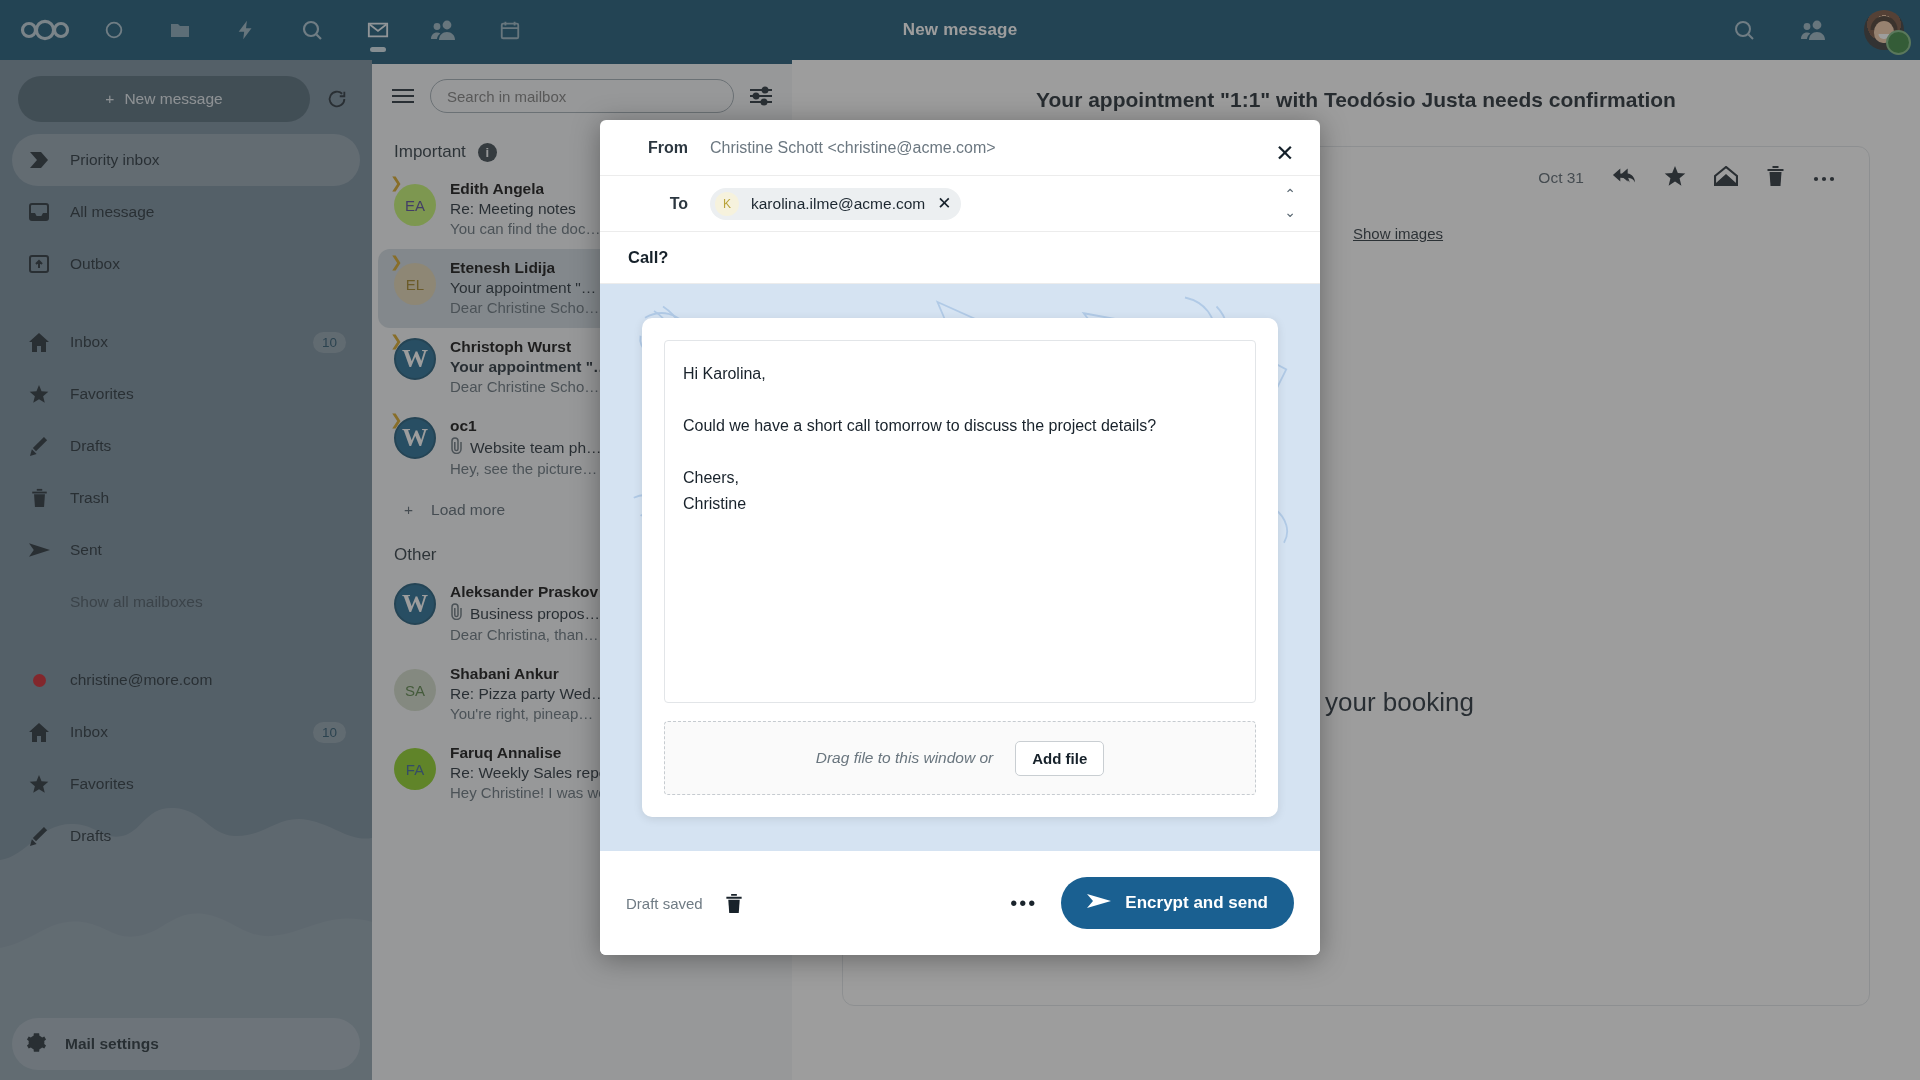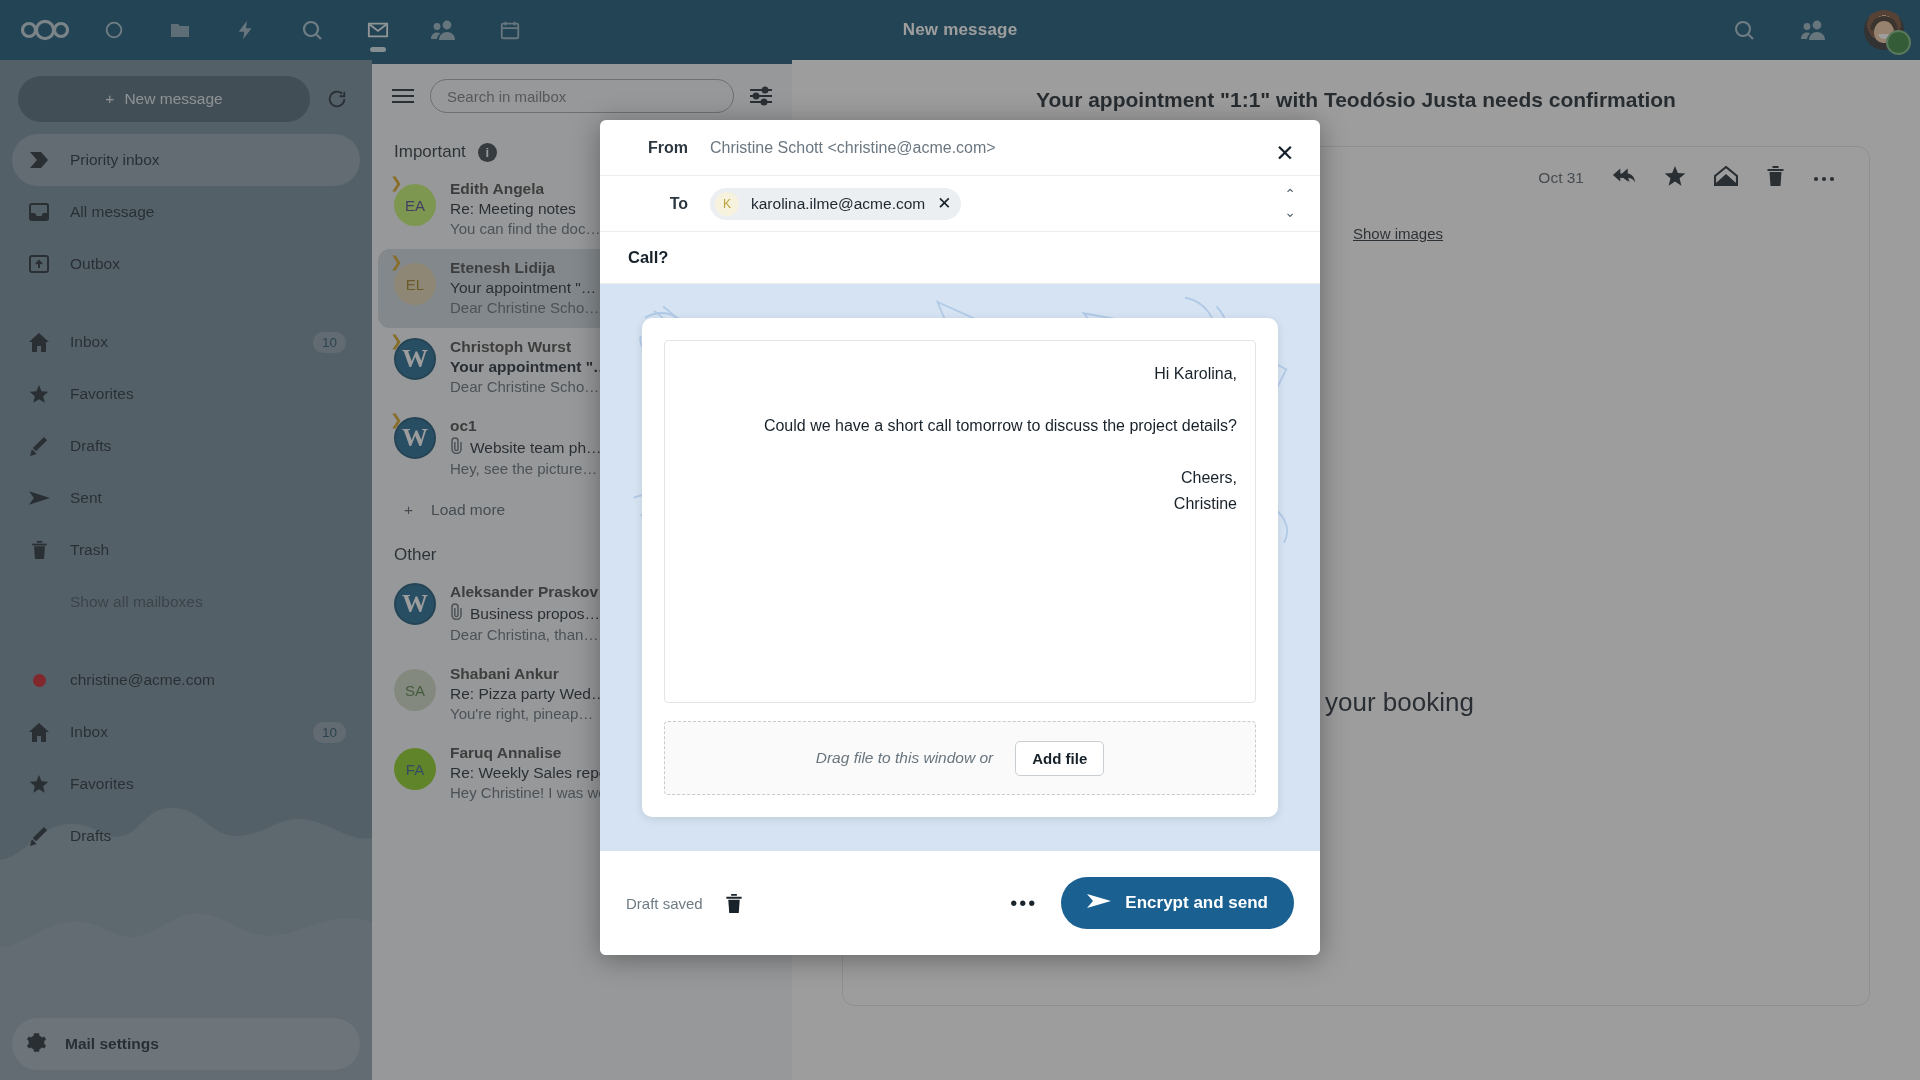--- a/index.html
+++ b/index.html
@@ -142,21 +142,21 @@
     position: absolute; left: -4px; top: -6px; color: #d4a017; font-size: 15px;
   }
   .wp-logo {
     width: 42px; height: 42px; border-radius: 50%; background: #15618a;
     color: #fff; display: flex; align-items: center; justify-content: center;
     font-size: 26px; font-weight: 700; font-family: "Liberation Serif", serif;
     border: 2px solid #0d4c6e;
   }
   .msg-body { flex: 1; min-width: 0; }
   .msg-line1 { display: flex; justify-content: space-between; align-items: baseline; }
-  .msg-from { font-size: 15.5px; font-weight: 700; color: #404040; white-space: nowrap; overflow: hidden; text-overflow: ellipsis; }
+  .msg-from { font-size: 15.5px; font-weight: 700; color: #000000; white-space: nowrap; overflow: hidden; text-overflow: ellipsis; }
   .msg-date { font-size: 14px; color: #46535d; flex: none; margin-left: 8px; }
   .msg-subj {
     font-size: 15.5px; color: #14202a; font-weight: 600; margin-top: 2px;
     white-space: nowrap; overflow: hidden; text-overflow: ellipsis;
     display: flex; align-items: center; gap: 7px;
   }
   .msg-subj.normal { font-weight: 400; }
   .msg-prev {
     font-size: 15px; color: #5b6973; margin-top: 2px;
     white-space: nowrap; overflow: hidden; text-overflow: ellipsis;
@@ -245,21 +245,21 @@
   }
   .editor-bg { position: absolute; inset: 0; opacity: .55; pointer-events: none; }
   .editor-card {
     position: relative; background: #fff; border-radius: 10px;
     height: 100%; padding: 22px; box-shadow: 0 2px 10px rgba(0,0,0,.10);
     display: flex; flex-direction: column; gap: 18px;
   }
   .editor-box {
     border: 1px solid #e2e5e8; border-radius: 4px; flex: 1;
     padding: 20px 18px; font-size: 16px; line-height: 1.62; color: #18222b;
-    white-space: pre-wrap; overflow: auto; text-align: right;
+    white-space: pre-wrap; overflow: auto;
   }
   .dropzone {
     border: 1px dashed #c6cbd0; border-radius: 4px; height: 74px;
     background: #fafafa; display: flex; align-items: center;
     justify-content: center; gap: 22px; flex: none;
   }
   .dropzone-txt { font-size: 15.5px; font-style: italic; color: #69757e; }
   .addfile-btn {
     background: #fff; border: 1px solid #c9ced2; border-radius: 5px;
     padding: 8px 16px; font-size: 15px; font-weight: 700; color: #16212a;
@@ -437,46 +437,46 @@
           <span class="ic">
             <svg width="19" height="19" viewBox="0 0 20 20" fill="#16222b">
               <path d="M14.7 0 18 3.3 6.3 15 3 11.7z"></path>
               <path d="M2 13 0 20l7-2z"></path>
             </svg>
           </span>
           <span class="lbl">Drafts</span>
         </div>
         <div class="mb-item">
           <span class="ic">
-            <svg width="21" height="16" viewBox="0 0 22 16" fill="#16222b">
-              <path d="M0 1l22 7L0 15l5-7z"></path>
-            </svg>
-          </span>
-          <span class="lbl">Sent</span>
-        </div>
-        <div class="mb-item">
-          <span class="ic">
             <svg width="17" height="20" viewBox="0 0 18 22" fill="#16222b">
               <path d="M6 1h6v2H6z"></path>
               <path d="M1 4h16v2H1z"></path>
               <path d="M3 7h12l-1 14H4z"></path>
             </svg>
           </span>
           <span class="lbl">Trash</span>
         </div>
         <div class="mb-item">
+          <span class="ic">
+            <svg width="21" height="16" viewBox="0 0 22 16" fill="#16222b">
+              <path d="M0 1l22 7L0 15l5-7z"></path>
+            </svg>
+          </span>
+          <span class="lbl">Sent</span>
+        </div>
+        <div class="mb-item">
           <span class="ic"></span>
           <span class="mb-sub" style="padding-left:0">Show all mailboxes</span>
         </div>
         <div class="mb-spacer"></div>
         <div class="mb-item">
           <span class="ic">
             <span class="acct-dot" style="background:#c9121d"></span>
           </span>
-          <span class="lbl">christine@acme.com</span>
+          <span class="lbl">christine@more.com</span>
         </div>
         <div class="mb-item">
           <span class="ic">
             <svg width="20" height="19" viewBox="0 0 20 19" fill="#16222b">
               <path d="M10 0 0 9h3v10h5v-6h4v6h5V9h3z"></path>
             </svg>
           </span>
           <span class="lbl">Inbox</span>
           <span class="badge">10</span>
         </div>

